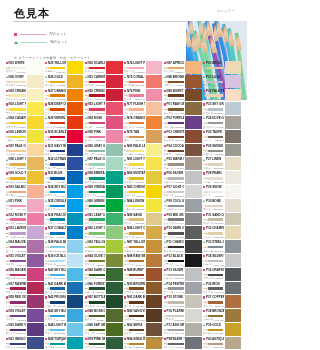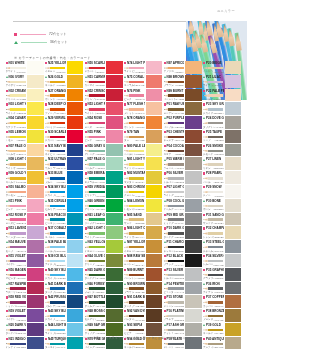--- a/index.html
+++ b/index.html
@@ -105,20 +105,21 @@
   
   #footer-note {
     position:absolute; left:0; top:336px; width:247px; text-align:center;
     font-size:2.9px; color:#6d6d6d; letter-spacing:.15px;
   }
 </style>
 </head>
 <body>
 
 <div id="header">
+  <div id="page-title">色見本</div>
   <div id="title-rule"></div>
   <div id="brand-tag">ユニカラー</div>
 </div>
 
 <div id="legend">
     <div class="legend-row">
       <span class="legend-mark sq" style="background: rgb(232, 70, 126);"></span>
       <span class="legend-line" style="background: rgb(242, 163, 192);"></span>
       <span class="legend-label">72色セット</span>
     </div>

